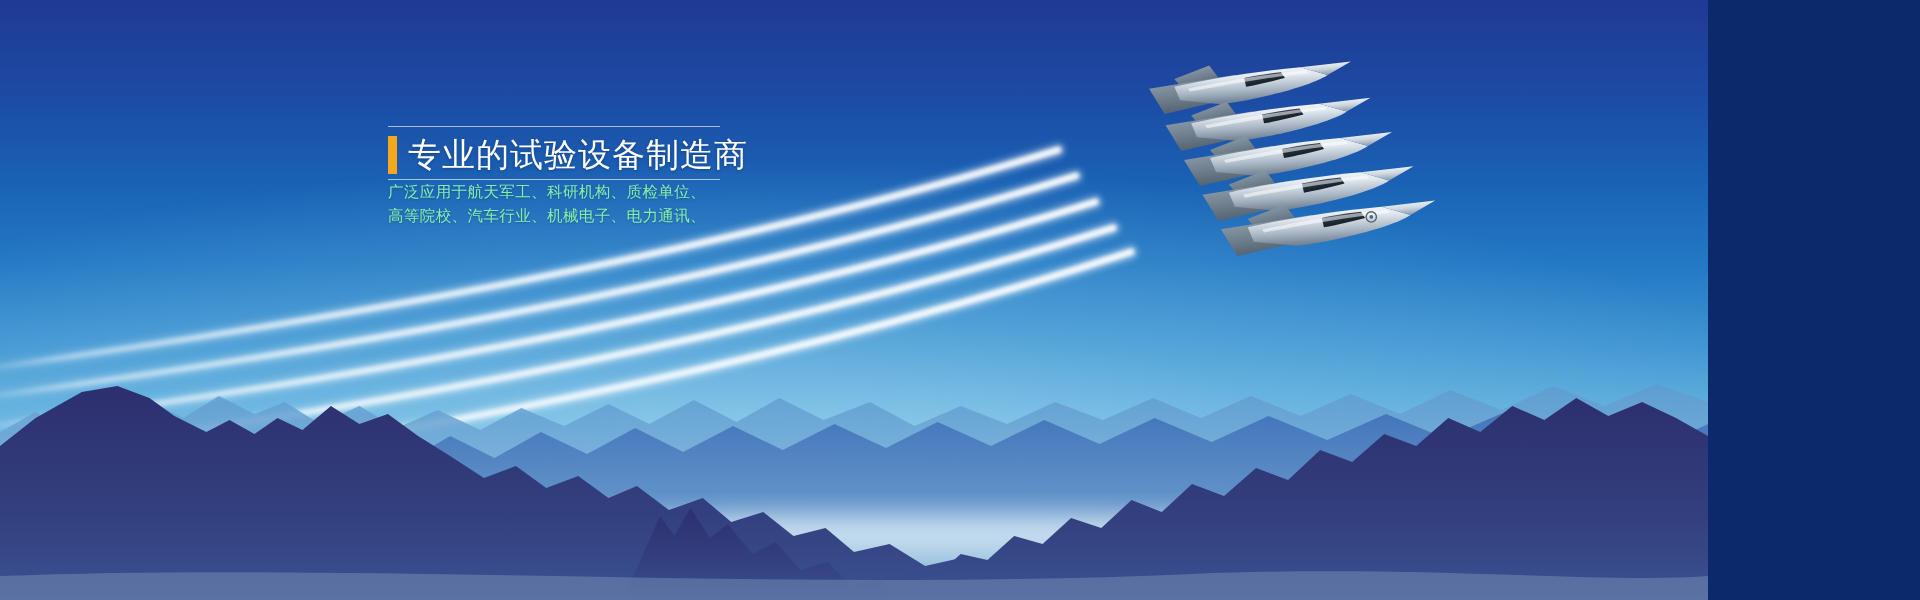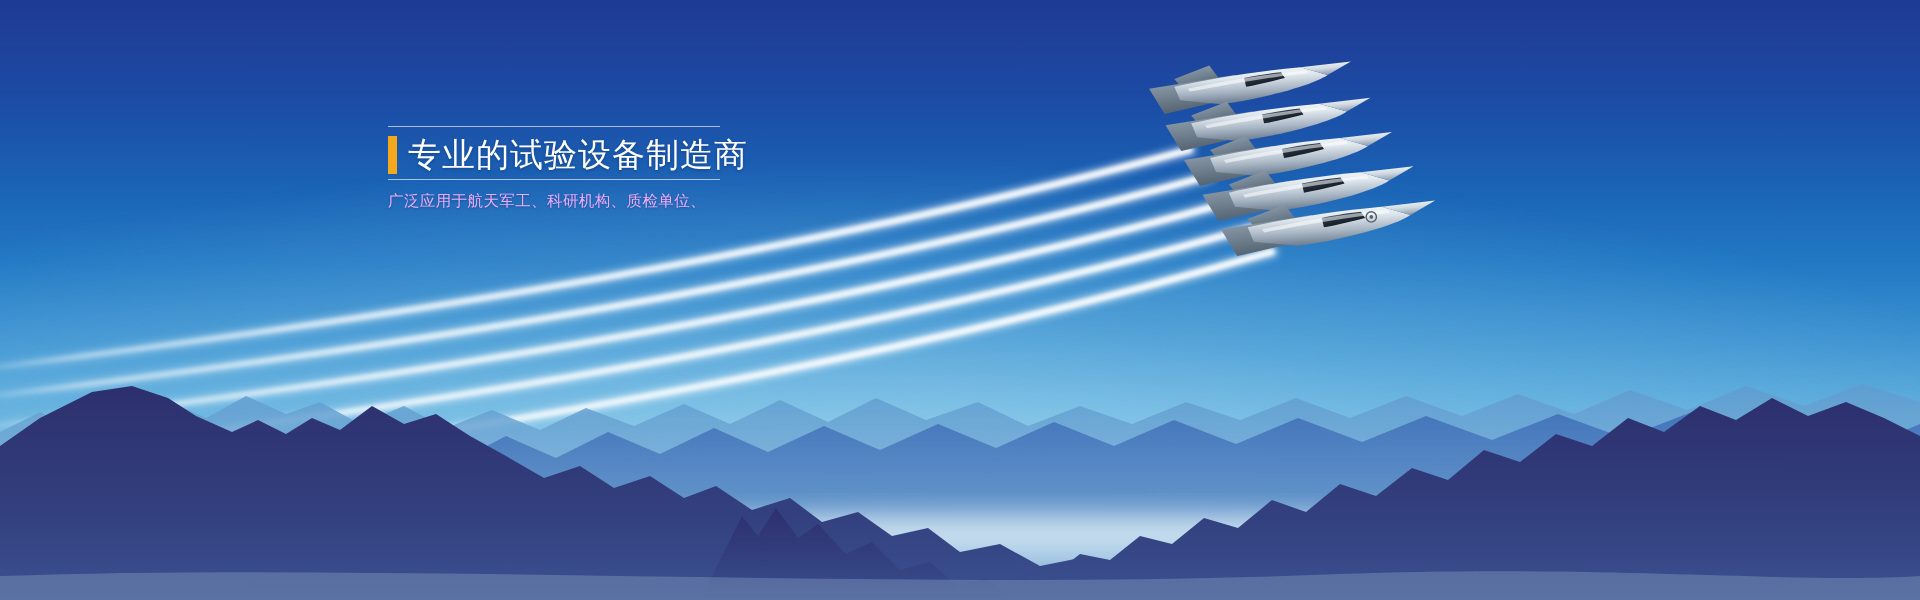--- a/index.html
+++ b/index.html
@@ -1,21 +1,21 @@
 <!DOCTYPE html>
 <html><head>
 <meta charset="utf-8">
 <title>Banner</title>
 <style>
   html,body{margin:0;padding:0;background:#0c2a6b;}
   *{box-sizing:border-box;}
 
   .banner{
     position:relative;
-    width:1920px;height:600px;
+    width:1708px;height:600px;
     overflow:hidden;
     font-family:"Liberation Sans","DejaVu Sans",sans-serif;
     padding-left:28px;
   }
 
   
   .sky{
     position:absolute;inset:0;
     background:linear-gradient(to bottom,
       #1e3a93 0%,
@@ -80,24 +80,23 @@
     font-size:33px;
     line-height:38px;
     color:#ffffff;
     letter-spacing:1px;
     white-space:nowrap;
     text-shadow:0 1px 3px rgba(10,40,90,.45);
     font-weight:400;
   }
 
   .sub{
-    margin-top:9px;
     font-size:15.5px;
     line-height:23.5px;
-    color:#f0abfc;
+    color:#86efac;
     letter-spacing:.4px;
     text-shadow:0 1px 2px rgba(12,45,95,.4);
   }
   .sub div{white-space:nowrap;}
 </style>
 </head>
 <body>
 
 <div class="banner">
 
@@ -309,17 +308,18 @@
 
     <div class="headline-row">
       <span class="accent-bar"></span>
       <span class="headline">专业的试验设备制造商</span>
     </div>
 
     <div class="rule bottom"></div>
 
     <div class="sub">
       <div>广泛应用于航天军工、科研机构、质检单位、</div>
+      <div>高等院校、汽车行业、机械电子、电力通讯、</div>
     </div>
 
   </div>
 
 </div>
 
 </body></html>

